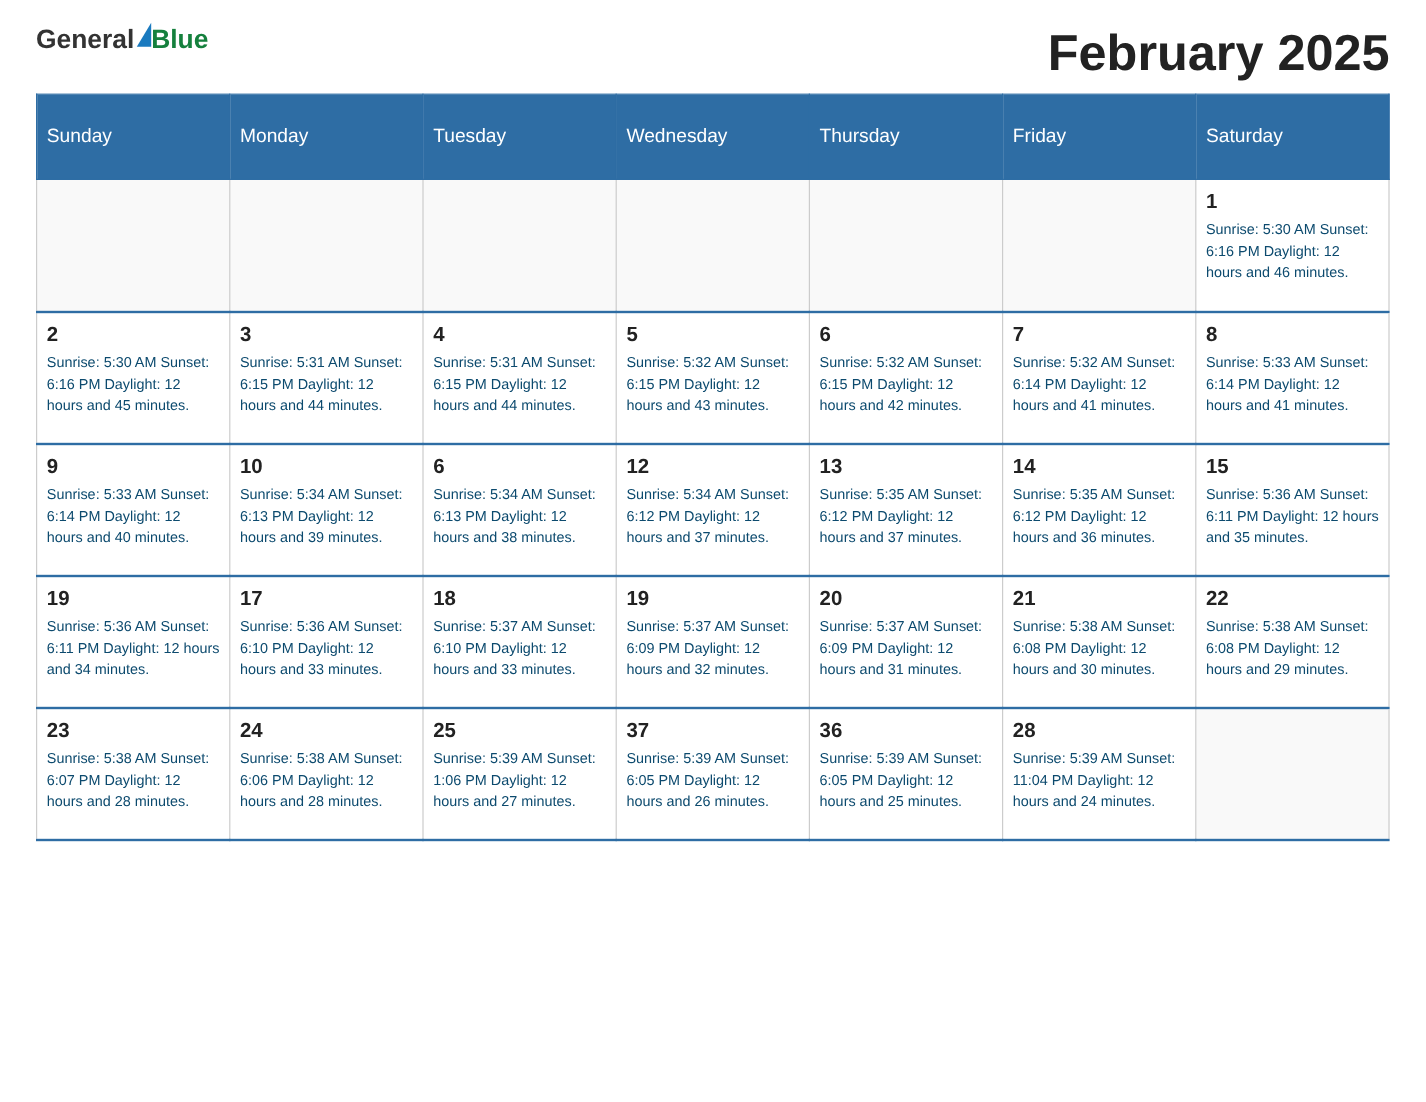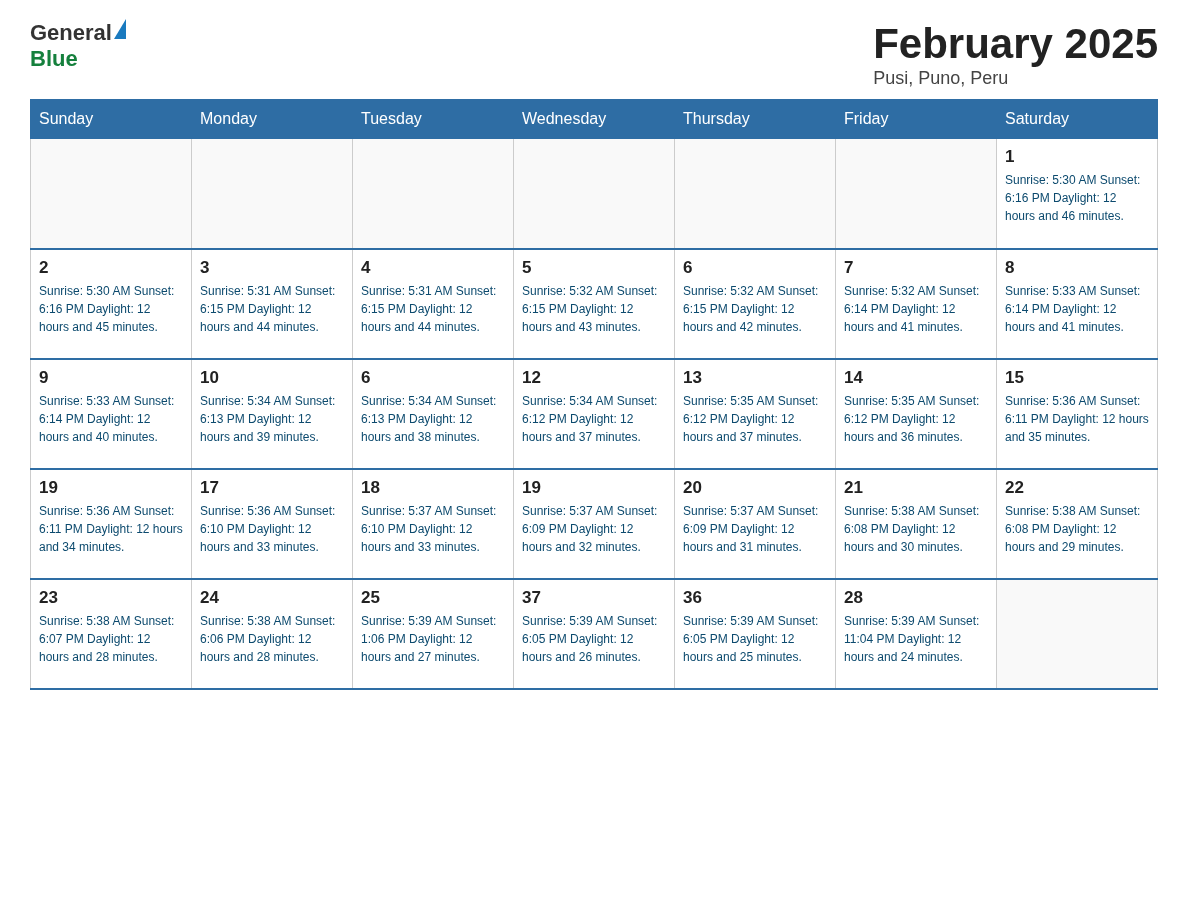--- a/index.html
+++ b/index.html
@@ -30,21 +30,21 @@
       width: 0;
       height: 0;
       border-left: 12px solid transparent;
       border-bottom: 20px solid #1a7abf;
       display: inline-block;
       margin-left: 2px;
       position: relative;
       top: -4px;
     }
     .title-section {
-      text-align: left;
+      text-align: center;
     }
     .month-title {
       font-size: 42px;
       font-weight: bold;
       color: #222;
     }
     .location {
       font-size: 18px;
       color: #444;
     }
@@ -53,21 +53,21 @@
       border-collapse: collapse;
       table-layout: fixed;
     }
     thead tr {
       background-color: #2e6da4;
     }
     thead th {
       color: #fff;
       font-size: 16px;
       font-weight: normal;
-      padding: 10px 8px;
+      padding: 26px 8px;
       text-align: left;
       border: 1px solid #2e6da4;
     }
     tbody td {
       vertical-align: top;
       padding: 8px;
       border: 1px solid #ccc;
       font-size: 13px;
       color: #333;
       height: 110px;
@@ -85,21 +85,21 @@
     .day-info {
       font-size: 12px;
       color: #0c4a6e;
       line-height: 1.5;
     }
     .empty-cell {
       background: #f9f9f9;
     }
     .logo-wrapper {
       display: flex;
-      flex-direction: column;
+      flex-direction: row;
     }
     .logo-row {
       display: flex;
       align-items: center;
     }
   </style>
 </head>
 <body>
 
 <div class="header">
@@ -107,21 +107,20 @@
     <div class="logo-row">
       <span class="logo-text-general">General</span>
       <span class="logo-triangle"></span>
     </div>
     <div>
       <span class="logo-text-blue">Blue</span>
     </div>
   </div>
   <div class="title-section">
     <div class="month-title">February 2025</div>
-    <div class="location">Pusi, Puno, Peru</div>
   </div>
 </div>
 
 <table>
   <thead>
     <tr>
     <th>Sunday</th>
         <th>Monday</th>
         <th>Tuesday</th>
         <th>Wednesday</th>

